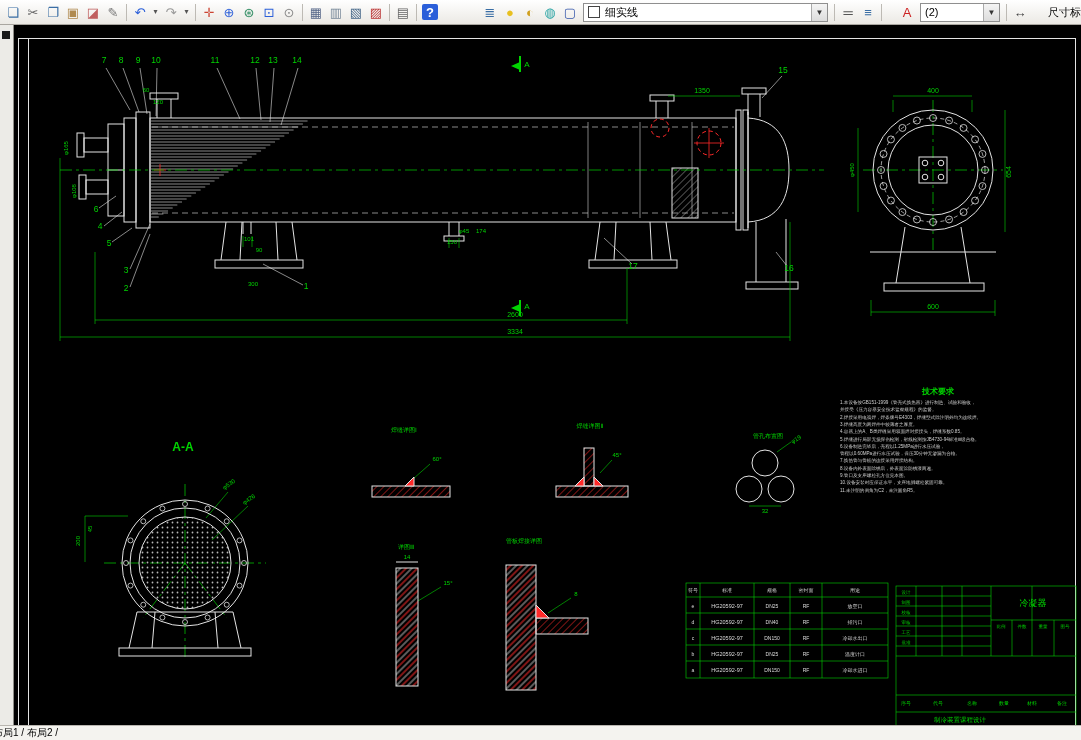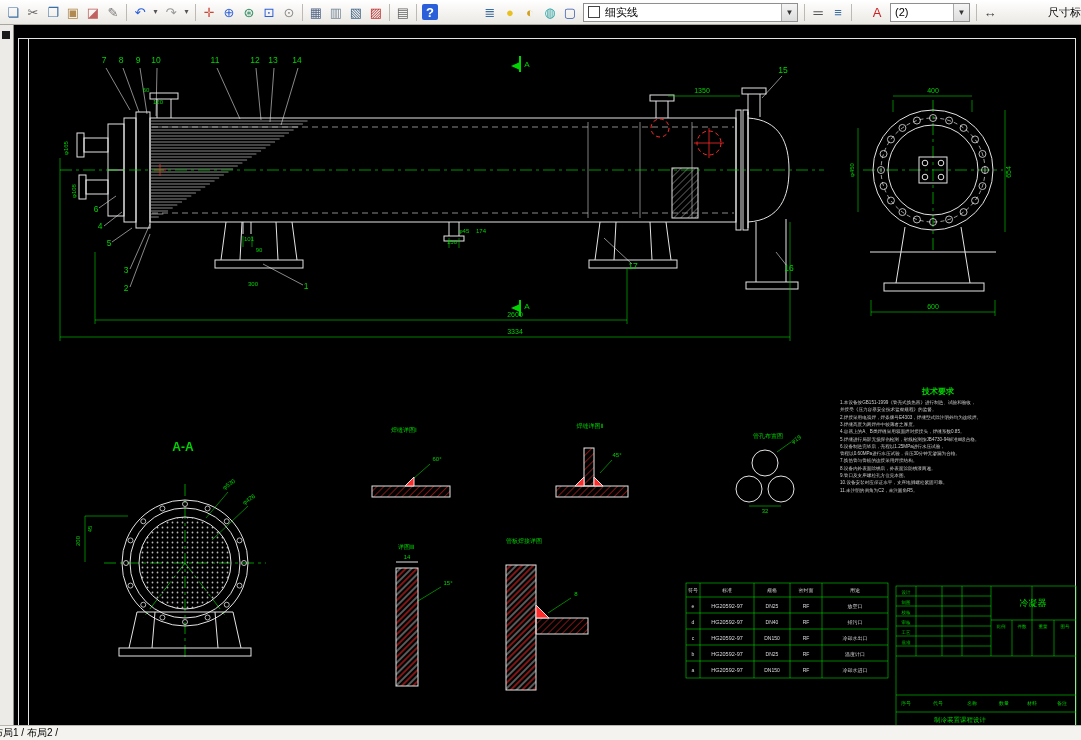--- a/index.html
+++ b/index.html
@@ -10,21 +10,21 @@
   #toolbar{position:absolute;top:0;left:0;width:1081px;height:25px;box-sizing:border-box;
     background:linear-gradient(#ffffff,#ebe9e4);border-bottom:1px solid #a9a6a0;
     display:flex;align-items:center;padding-left:3px;overflow:hidden;}
   .tb-icon{width:20px;height:20px;display:flex;align-items:center;justify-content:center;
     font-size:13px;line-height:1;border-radius:2px;cursor:default;flex:0 0 auto;}
   .tb-icon.narrow{width:11px;font-size:8px;}
   .tb-sep{width:1px;height:17px;background:#bdbab4;margin:0 3px;flex:0 0 auto;}
   .tb-gap{flex:0 0 auto;}
   .tb-combo{height:19px;background:#fff;border:1px solid #8f8f8f;display:flex;align-items:center;
     font-size:11px;color:#000;padding-left:4px;margin:0 3px;box-sizing:border-box;flex:0 0 auto;}
-  .combo-layer{width:215px;}
+  .combo-layer{width:245px;}
   .combo-style{width:80px;}
   .combo-arrow{width:15px;height:100%;margin-left:auto;background:linear-gradient(#f4f4f4,#dcdcdc);
     border-left:1px solid #aaa;display:flex;align-items:center;justify-content:center;font-size:8px;color:#333;}
   .swatch{width:10px;height:10px;border:1px solid #444;background:#ffffff;margin-right:5px;flex:0 0 auto;}
   .tb-label{position:absolute;left:1048px;top:5px;font-size:11px;color:#000;white-space:nowrap;}
 
   
   #canvas{position:absolute;top:25px;left:0;width:1081px;height:701px;background:#000;}
   #leftstrip{position:absolute;top:25px;left:0;width:13px;height:701px;background:#ecebe7;
     border-right:1px solid #8f8d88;}

